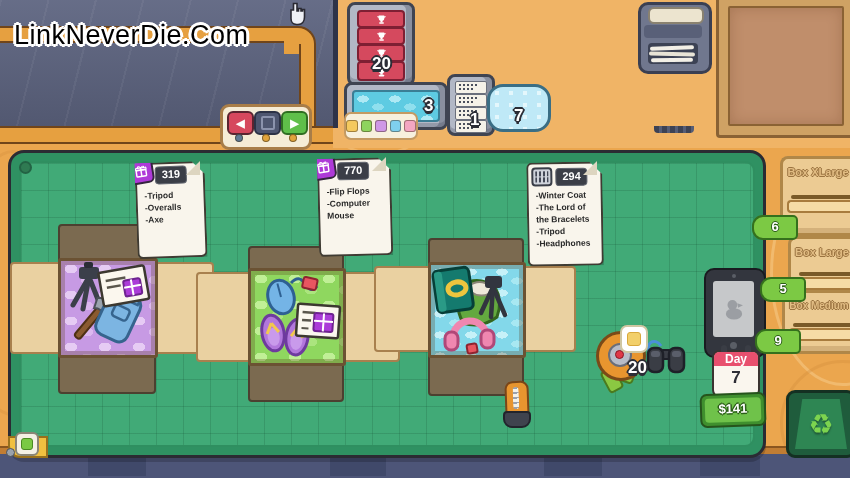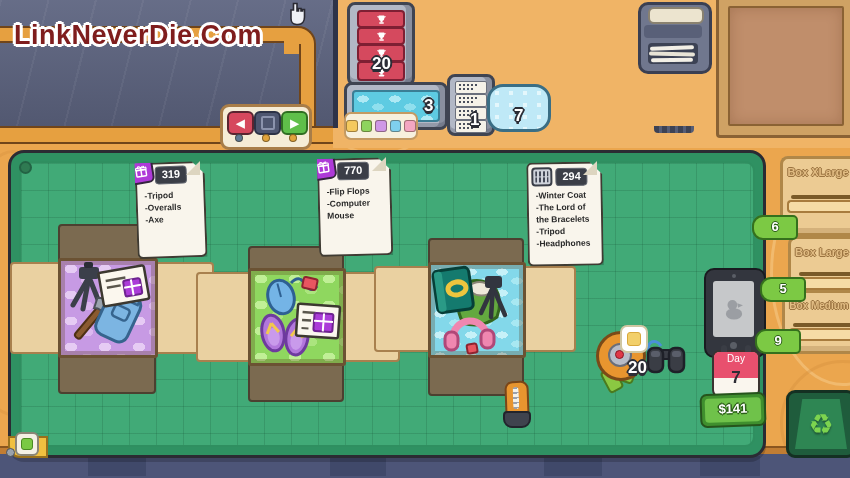--- a/index.html
+++ b/index.html
@@ -10,21 +10,21 @@
   .desk-top{left:333px;top:0;width:517px;height:148px;background:#f0b466}
   .grain{border:3px solid rgba(255,232,185,.4);border-radius:50%}
   .wood-edge{left:0;top:446px;width:850px;height:10px;background:#c17d33;border-top:2px solid #8a551f}
   .floor{left:0;top:454px;width:850px;height:24px;background:#4d5578}
   .floor-block{top:456px;height:20px;background:#40496a;position:absolute}
   
   .van{left:0;top:0;width:333px;height:128px;background:#5d6480;border-right:5px solid #2e3348;
     background-image:repeating-linear-gradient(104deg,rgba(255,255,255,.05) 0 2px,transparent 2px 46px),
     linear-gradient(180deg,rgba(255,255,255,.06),rgba(0,0,0,.12))}
   .pipe{background:#e6a040;border-top:2px solid #70451a;border-bottom:2px solid #70451a}
-  .watermark{left:14px;top:20px;font-size:27px;font-weight:700;letter-spacing:.5px;color:#7f1d1d;
+  .watermark{left:14px;top:20px;font-size:27px;font-weight:400;letter-spacing:.5px;color:#000000;
     text-shadow:-2px -2px 0 #fff,2px -2px 0 #fff,-2px 2px 0 #fff,2px 2px 0 #fff,0 -3px 0 #fff,0 3px 0 #fff,-3px 0 0 #fff,3px 0 0 #fff}
   
   .nav-panel{left:220px;top:104px;width:86px;height:40px;background:#f5ecd6;border:3px solid #a87d48;border-radius:9px;z-index:8}
   .nav-btn{position:absolute;top:4px;width:23px;height:20px;border-radius:6px;color:#fff;font-size:11px;font-weight:800;
     text-align:center;line-height:20px;cursor:pointer}
   .nav-dot{position:absolute;top:27px;width:6px;height:6px;border-radius:50%;border:1px solid rgba(40,30,10,.5)}
   
   .count{position:absolute;font-weight:800;font-size:17px;color:#fff;z-index:7;
     text-shadow:-2px 0 0 #2b2d36,2px 0 0 #2b2d36,0 -2px 0 #2b2d36,0 2px 0 #2b2d36,-1px -1px 0 #2b2d36,1px -1px 0 #2b2d36,-1px 1px 0 #2b2d36,1px 1px 0 #2b2d36,0 3px 0 #2b2d36}
   
@@ -102,22 +102,22 @@
   .slot-ledge{position:absolute;left:4px;right:0;height:9px;background:#f6dca6;border:2px solid #a87c3e;border-right:none;border-radius:4px 0 0 4px}
   .tab{position:absolute;width:42px;height:21px;background:#7cc944;border:2.5px solid #35701d;border-radius:11px 5px 5px 11px;
     color:#fff;font-size:13px;font-weight:800;text-align:center;line-height:20px;z-index:6;
     text-shadow:-1px 0 0 #2c5e18,1px 0 0 #2c5e18,0 -1px 0 #2c5e18,0 1px 0 #2c5e18}
   
   .tablet{left:704px;top:268px;width:58px;height:86px;background:#33363e;border:2.5px solid #191b20;border-radius:10px;z-index:4}
   .tablet-screen{position:absolute;left:7px;top:11px;width:41px;height:56px;background:#c6c8ca;border-radius:3px;
     display:flex;align-items:center;justify-content:center}
   .calendar{left:712px;top:350px;width:44px;height:44px;background:#faf6ee;border:2.5px solid #3a3330;border-radius:8px;z-index:4}
   .cal-peg{position:absolute;top:-7px;width:6px;height:10px;background:#3a3d45;border-radius:3px}
-  .cal-head{position:absolute;left:0;right:0;top:0;height:26px;background:#e8506e;border-radius:5px 5px 0 0;
-    color:#fff;font-size:10px;font-weight:400;text-align:center;line-height:14px}
+  .cal-head{position:absolute;left:0;right:0;top:0;height:14px;background:#e8506e;border-radius:5px 5px 0 0;
+    color:#fff;font-size:12px;font-weight:700;text-align:center;line-height:14px}
   .cal-val{position:absolute;left:0;right:0;top:16px;text-align:center;font-size:17px;font-weight:800;color:#2d2d35}
   .money{left:700px;top:393px;width:62px;height:30px;background:#3f8f2e;border:2.5px solid #26541c;border-radius:7px;
     transform:rotate(-2deg);z-index:4}
   .money-inner{position:absolute;inset:3px;background:#6fc24a;border-radius:4px;text-align:center;
     font-size:13px;font-weight:800;color:#fff;line-height:22px;
     text-shadow:-1.5px 0 0 #2c5e18,1.5px 0 0 #2c5e18,0 -1.5px 0 #2c5e18,0 1.5px 0 #2c5e18}
   .recycle-bin{left:786px;top:390px;width:64px;height:62px;background:#1f5c3c;border:3px solid #143022;border-radius:9px;z-index:3}
   .recycle-inner{position:absolute;inset:6px;background:#2e8653;clip-path:polygon(14% 0,86% 0,100% 100%,0 100%);
     display:flex;align-items:center;justify-content:center;font-size:28px;color:#7cd44f;
     text-shadow:0 2px 2px rgba(0,0,0,.35)}

